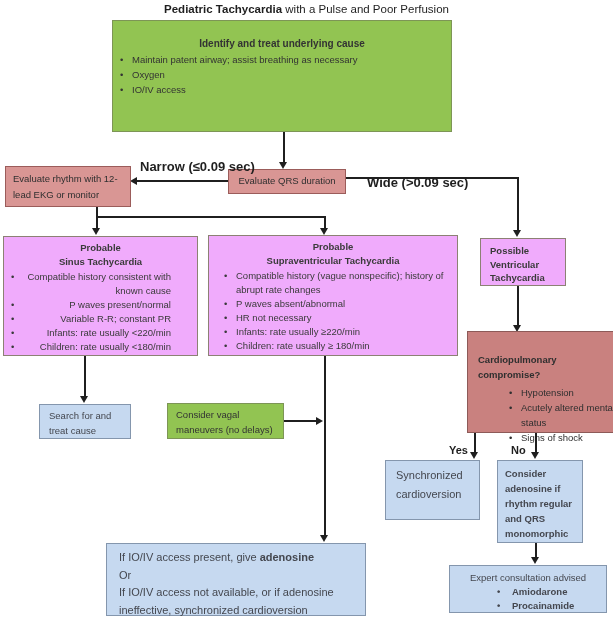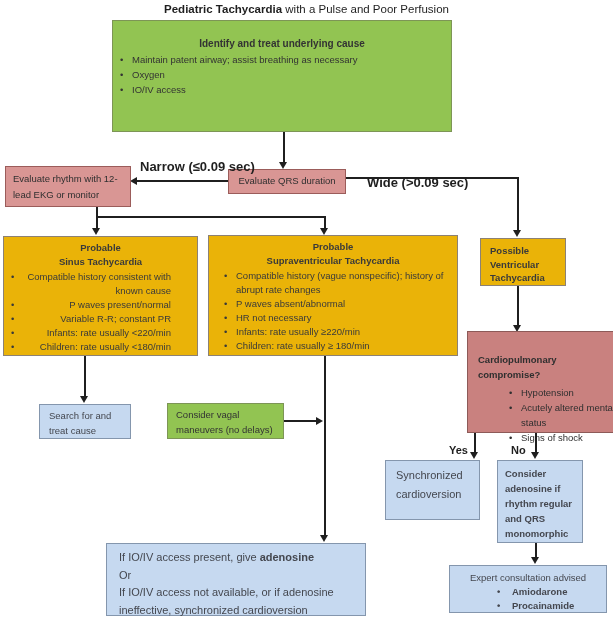--- a/index.html
+++ b/index.html
@@ -7,21 +7,21 @@
     position:relative;width:613px;height:618px;background:#ffffff;
     font-family:"Liberation Sans",sans-serif;color:#3a3a3a;overflow:hidden;
   }
   .title{position:absolute;top:3px;left:0;width:100%;text-align:center;
          font-size:11.5px;color:#1f1f1f;}
   .title .b{font-weight:bold;}
   .box{position:absolute;box-sizing:border-box;border:1.5px solid;font-size:9.5px;}
   .green{background:#92c452;border-color:#7d9556;color:#333;}
   .pink{background:#d99694;border-color:#9b5c5a;color:#2f2f2f;}
   .rose{background:#c9817f;border-color:#8d5a58;color:#2f2f2f;}
-  .orange{background:#eab308;border-color:#8c8174;color:#3a3a3a;}
+  .orange{background:#f0abfc;border-color:#8c8174;color:#3a3a3a;}
   .blue{background:#c6d9f0;border-color:#8496ad;color:#44474f;}
   .bt{font-weight:bold;text-align:center;line-height:14px;}
   ul.bullets{list-style:none;margin:1px 6px 0 6px;padding:0;}
   ul.bullets li{position:relative;padding-left:13px;line-height:14px;}
   ul.bullets li::before{content:"\2022";position:absolute;left:1px;}
   .line{position:absolute;background:#1f1f1f;}
   .arr{position:absolute;width:0;height:0;}
   .arr.down{border-left:4.5px solid transparent;border-right:4.5px solid transparent;border-top:7px solid #1f1f1f;}
   .arr.left{border-top:4.5px solid transparent;border-bottom:4.5px solid transparent;border-right:7px solid #1f1f1f;}
   .arr.right{border-top:4.5px solid transparent;border-bottom:4.5px solid transparent;border-left:7px solid #1f1f1f;}

